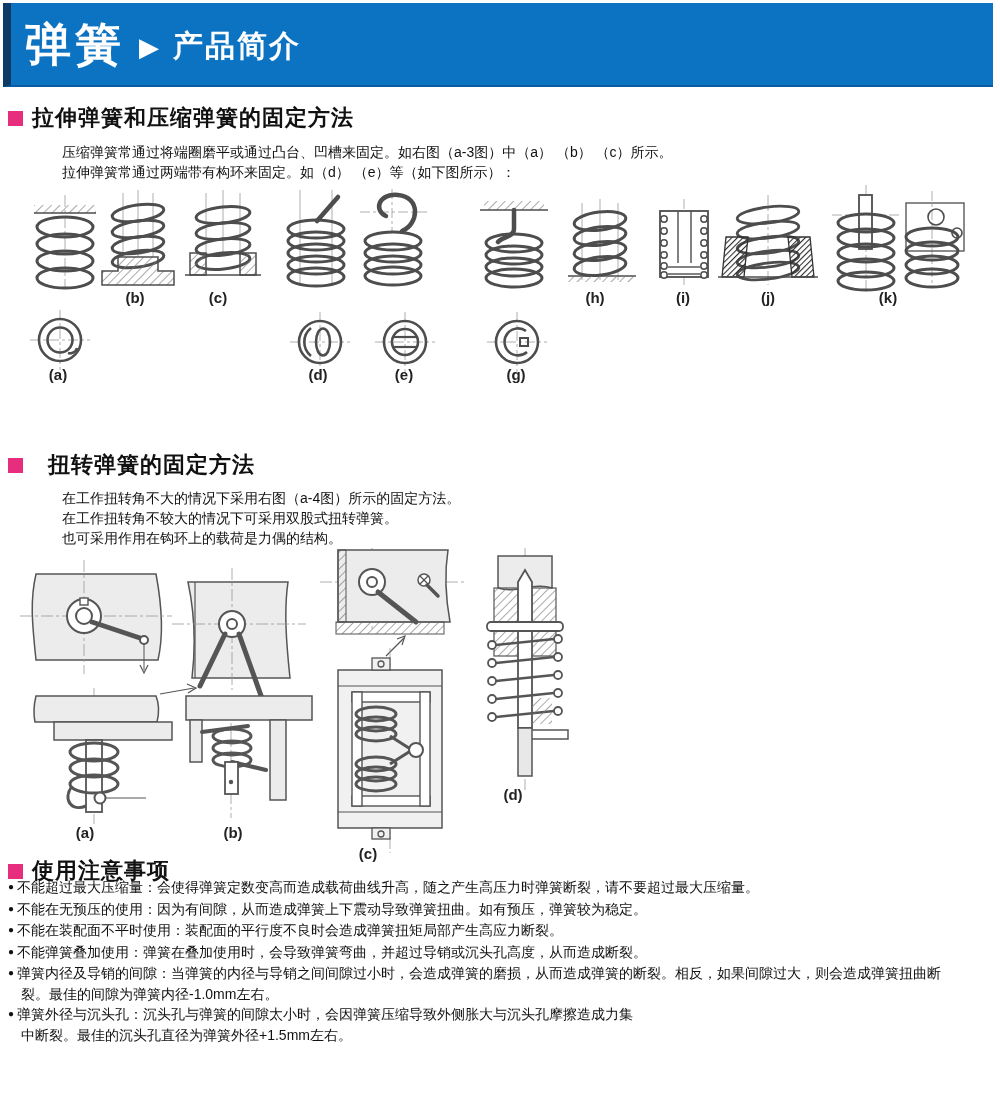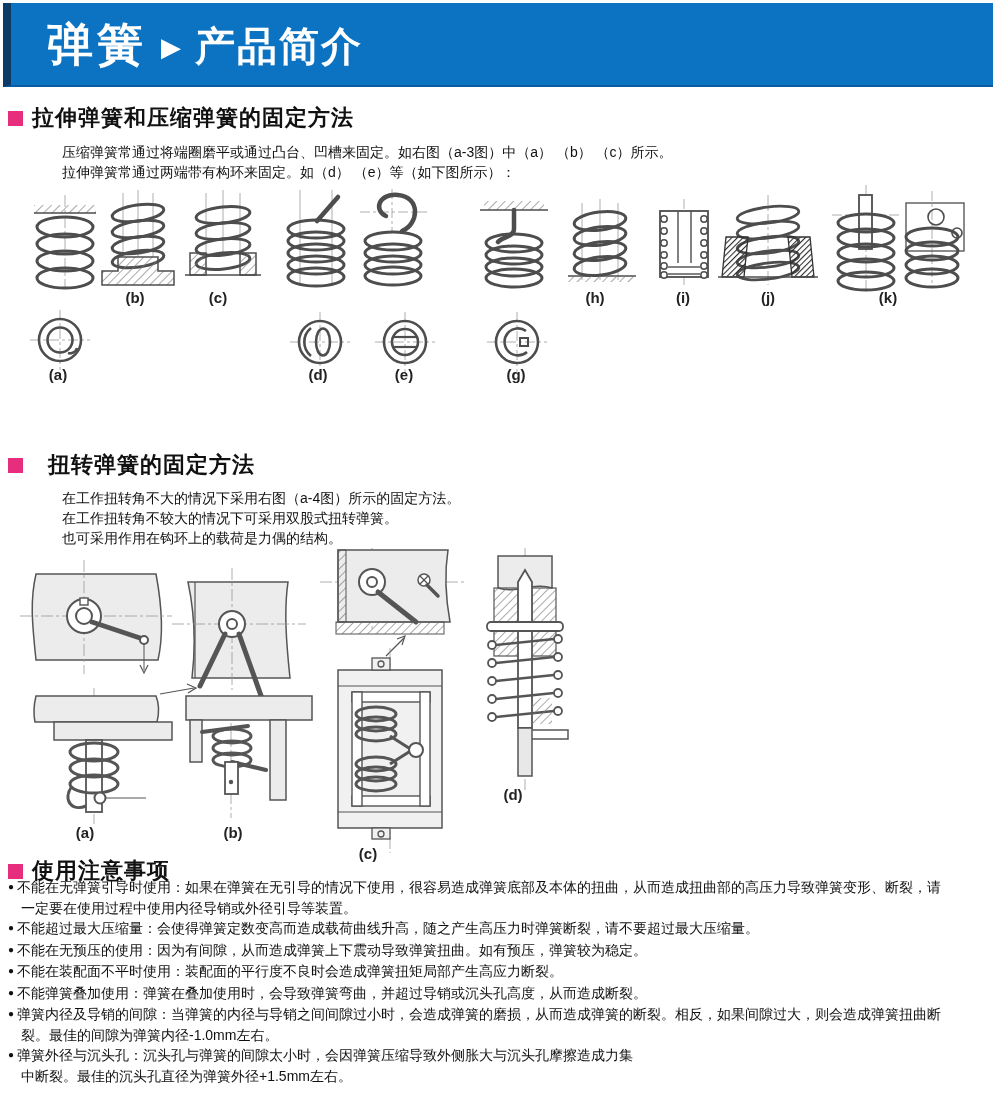--- a/index.html
+++ b/index.html
@@ -2,24 +2,24 @@
 <html><head>
 <meta charset="utf-8">
 <style>
   html,body{margin:0;padding:0;background:#ffffff;}
   body{width:1000px;height:1099px;font-family:"Liberation Sans","DejaVu Sans",sans-serif;color:#1a1a1a;}
   .page{position:relative;width:1000px;height:1099px;background:#fff;overflow:hidden;}
 
   
   .app-header{position:absolute;left:3px;top:3px;width:990px;height:84px;box-sizing:border-box;
     background:#0c73c2;border-left:8px solid #0e3a66;border-bottom:2px solid #0a5ca0;
-    display:flex;align-items:center;padding-left:36px;gap:14px;}
+    display:flex;align-items:center;padding-left:14px;gap:14px;}
   .app-title{font-size:46px;font-weight:bold;color:#fff;letter-spacing:4px;line-height:1;}
   .app-arrow{color:#fff;font-size:26px;line-height:1;margin-top:6px;}
-  .app-subtitle{font-size:40px;font-weight:bold;color:#fff;letter-spacing:2px;margin-top:4px;line-height:1;}
+  .app-subtitle{font-size:30px;font-weight:bold;color:#fff;letter-spacing:2px;margin-top:4px;line-height:1;}
 
   
   .sec-head{position:absolute;left:8px;display:flex;align-items:center;gap:9px;}
   .sec-head .sq{width:15px;height:15px;background:#e72e7c;flex:0 0 auto;}
   .sec-head h2{margin:0;font-size:22px;font-weight:bold;color:#111;letter-spacing:1px;}
 
   .bodyline{position:absolute;left:46px;margin:16px;font-size:14px;line-height:20px;color:#111;}
 
   .fig-label{position:absolute;transform:translateX(-50%);font-size:15px;font-weight:600;color:#222;white-space:nowrap;}
 
@@ -379,22 +379,20 @@
   <span class="fig-label" style="left:233px;top:824px;">(b)</span>
   <span class="fig-label" style="left:368px;top:845px;">(c)</span>
   <span class="fig-label" style="left:513px;top:786px;">(d)</span>
 
   <div class="sec-head" style="top:856px;justify-content:flex-end;">
     <span class="sq"></span>
     <h2>使用注意事项</h2>
   </div>
 
   <ul class="notes">
-    <li>不能在无弹簧引导时使用：如果在弹簧在无引导的情况下使用，很容易造成弹簧底部及本体的扭曲，从而造成扭曲部的高压力导致弹簧变形、断裂，请
-一定要在使用过程中使用内径导销或外径引导等装置。</li>
     <li>不能超过最大压缩量：会使得弹簧定数变高而造成载荷曲线升高，随之产生高压力时弹簧断裂，请不要超过最大压缩量。</li>
     <li>不能在无预压的使用：因为有间隙，从而造成弹簧上下震动导致弹簧扭曲。如有预压，弹簧较为稳定。</li>
     <li>不能在装配面不平时使用：装配面的平行度不良时会造成弹簧扭矩局部产生高应力断裂。</li>
     <li>不能弹簧叠加使用：弹簧在叠加使用时，会导致弹簧弯曲，并超过导销或沉头孔高度，从而造成断裂。</li>
     <li>弹簧内径及导销的间隙：当弹簧的内径与导销之间间隙过小时，会造成弹簧的磨损，从而造成弹簧的断裂。相反，如果间隙过大，则会造成弹簧扭曲断
 裂。最佳的间隙为弹簧内径-1.0mm左右。</li>
     <li>弹簧外径与沉头孔：沉头孔与弹簧的间隙太小时，会因弹簧压缩导致外侧胀大与沉头孔摩擦造成力集
 中断裂。最佳的沉头孔直径为弹簧外径+1.5mm左右。</li>
   </ul>
 

